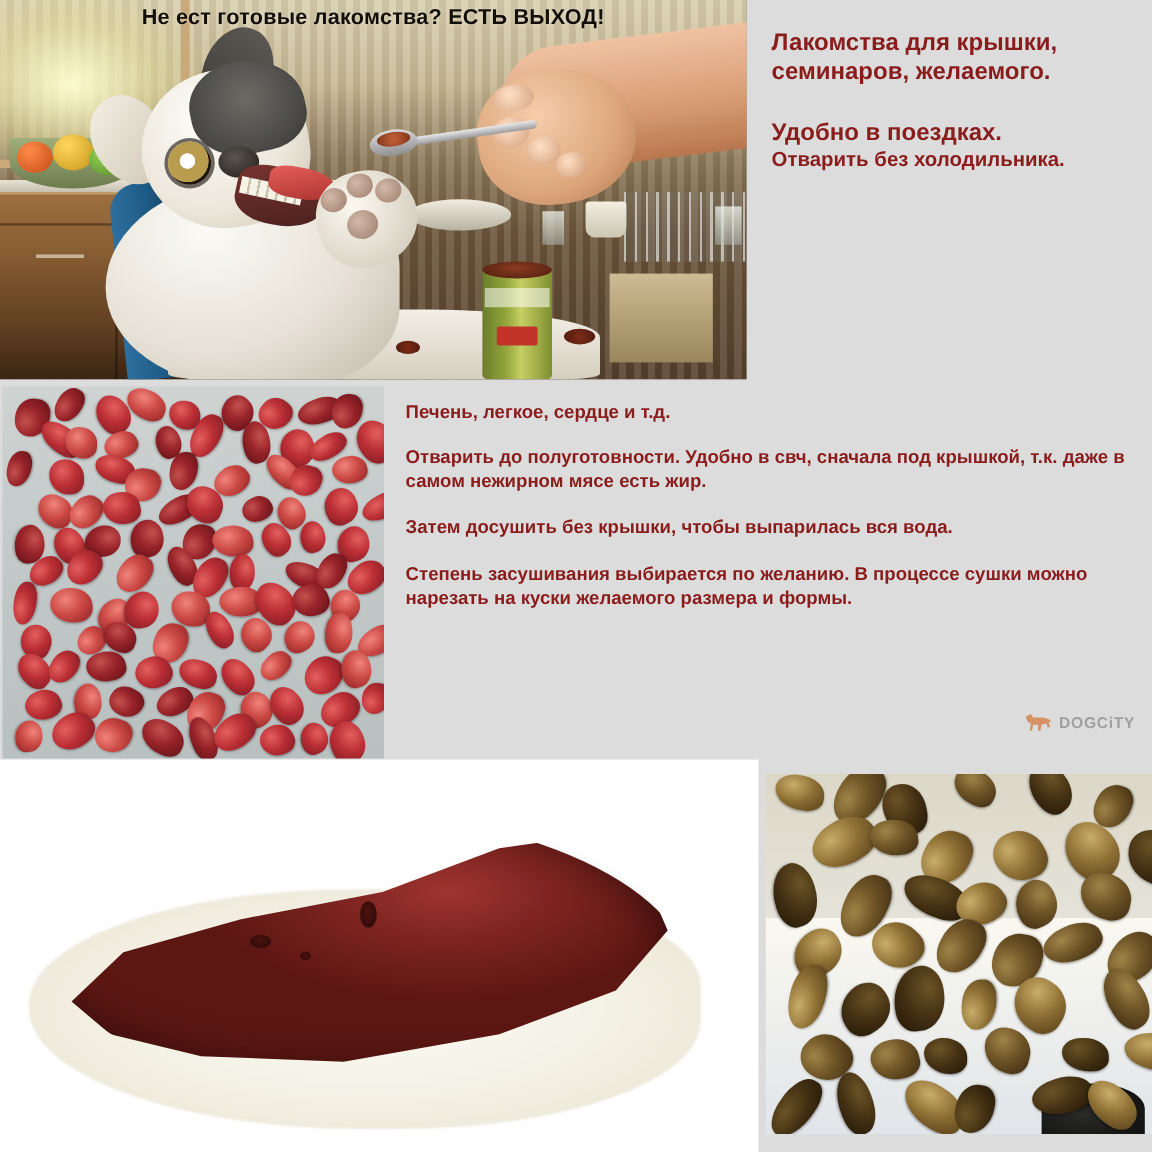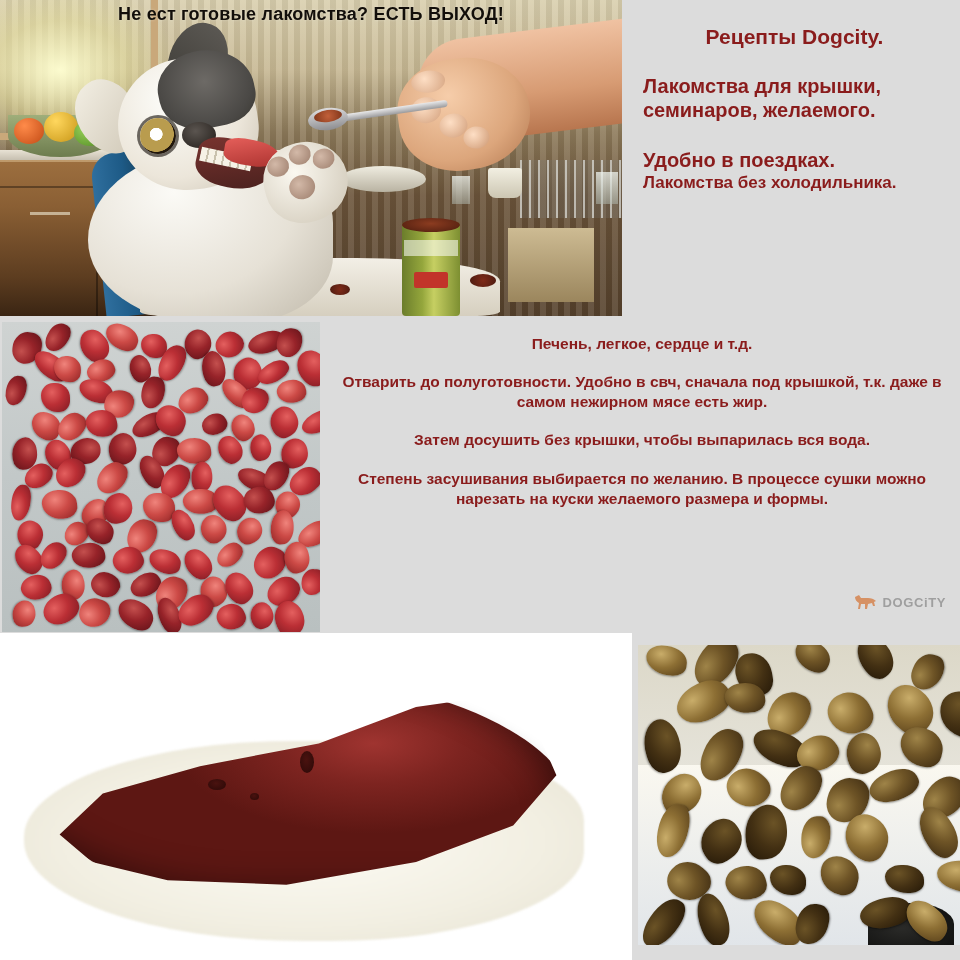--- a/index.html
+++ b/index.html
@@ -258,21 +258,20 @@
 
   
   #instructions-panel {
     position: absolute; left: 325px; top: 322px; width: 635px; height: 310px;
     background: #dcdcdc;
     padding: 12px 14px 0 13px;
   }
   #instructions-panel p {
     color: #8a1c1c; font-weight: bold; font-size: 15.5px; line-height: 1.3;
     margin-bottom: 18px;
-    text-align: center;
   }
   #watermark {
     position: absolute; right: 14px; bottom: 22px;
     display: flex; align-items: center; gap: 5px;
     opacity: .75;
   }
   #watermark .wm-text {
     font-size: 13px; font-weight: bold; color: #8b8b8b; letter-spacing: .6px;
   }
 
@@ -388,27 +387,26 @@
 
     <div class="can"></div>
     <div class="can-top"></div>
     <div class="can-label"></div>
     <div class="can-badge"></div>
 
     <div id="dog-caption">Не ест готовые лакомства? ЕСТЬ ВЫХОД!</div>
   </div>
 
   <div id="headline-panel">
-    <div class="hl hl-1">Рецепты Dogcity.</div>
     <div class="hl hl-3">
       <div>Лакомства для крышки,</div>
       <div>семинаров, желаемого.</div>
     </div>
     <div class="hl hl-4">Удобно в поездках.</div>
-    <div class="hl hl-5">Лакомства без холодильника.</div>
+    <div class="hl hl-5">Отварить без холодильника.</div>
   </div>
 
   <div class="photo" id="raw-meat-photo">
       <div class="chunk d" style="width: 31.6px; height: 28.5px; left: 9.4px; top: 12.1px; transform: rotate(-83deg);"></div>
       <div class="chunk d" style="width: 29.8px; height: 21.2px; left: 41px; top: 5.2px; transform: rotate(-61deg);"></div>
       <div class="chunk" style="width: 32.5px; height: 26.7px; left: 76.2px; top: 10px; transform: rotate(47deg);"></div>
       <div class="chunk l" style="width: 33.6px; height: 23.7px; left: 103.2px; top: 3.3px; transform: rotate(23deg);"></div>
       <div class="chunk" style="width: 26px; height: 24.2px; left: 138.6px; top: 12px; transform: rotate(2deg);"></div>
       <div class="chunk d" style="width: 27.2px; height: 28.4px; left: 181.8px; top: 8.2px; transform: rotate(42deg);"></div>
       <div class="chunk" style="width: 26.6px; height: 25.8px; left: 214px; top: 9.9px; transform: rotate(-50deg);"></div>

